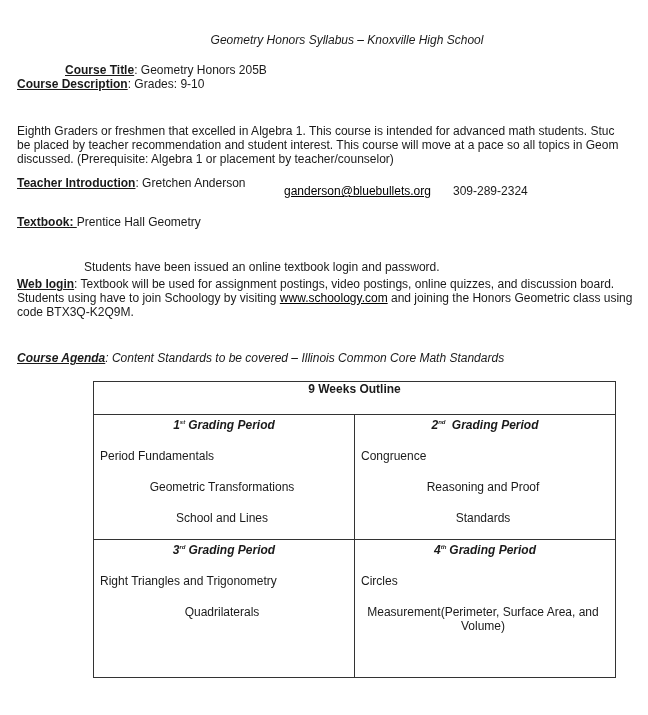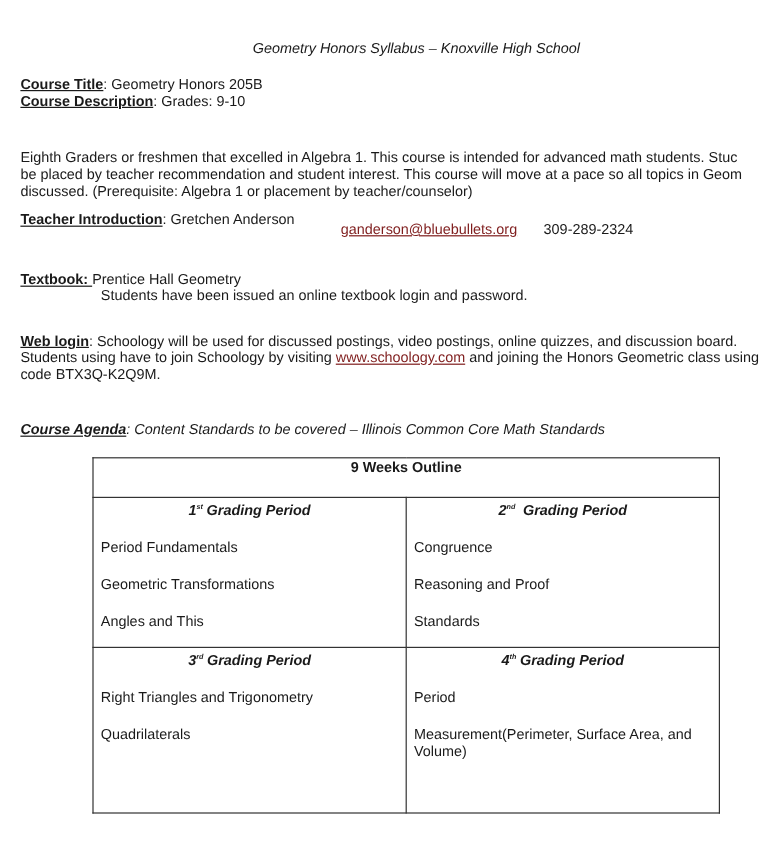--- a/index.html
+++ b/index.html
@@ -8,93 +8,93 @@
     font-family: "Liberation Sans", sans-serif; font-size: 12px; color: #1a1a1a;
   }
   .abs { position: absolute; white-space: nowrap; }
   .title {
     left: 0; width: 694px; text-align: center; top: 33px;
     font-style: italic; font-size: 12px;
   }
   .lbl { font-weight: bold; text-decoration: underline; }
   .line { left: 17px; font-size: 12px; }
   .para { left: 17px; width: 680px; line-height: 14px; white-space: nowrap; }
-  .link { color: #7f1d1d; text-decoration: underline; }
+  .link { color: #000000; text-decoration: underline; }
   .indent { left: 84px; }
 
   table.outline {
-    position: absolute; left: 77px; top: 381px; width: 523px; height: 297px;
+    position: absolute; left: 93px; top: 381px; width: 523px; height: 297px;
     border-collapse: collapse; table-layout: fixed;
     font-size: 12px;
     border-radius: 22px;
   }
   table.outline td {
     border: 1.5px solid #333; vertical-align: top; padding: 0;
   }
   td.head-cell { height: 32px; text-align: center; font-weight: bold; padding-top: 2px; }
   .gp-head { text-align: center; font-weight: bold; font-style: italic; margin-top: 3px; height: 18px; }
   .gp-head sup { font-size: 6px; vertical-align: 5px; margin-right: 3px; }
   .topic { margin-left: 6px; margin-right: 10px; white-space: normal; line-height: 14px; }
-  .topic + .topic { margin-top: 17px; }
+  .topic + .topic { margin-top: 17px; text-align: center; }
   .gp-body { padding-top: 13px; }
   td.c1 { width: 260px; }
 </style>
 </head>
 <body>
 
 <div class="abs title">Geometry Honors Syllabus – Knoxville High School</div>
 
-<div class="abs line" style="top:63px;">
+<div class="abs line" style="top:63px;margin-left:48px;">
   <span class="lbl">Course Title</span><span>: Geometry Honors 205B</span>
 </div>
 
 <div class="abs line" style="top:77px;">
   <span class="lbl">Course Description</span><span>:  Grades: 9-10</span>
 </div>
 
 <div class="abs para" style="top:124px;">
   <div>Eighth Graders or freshmen that excelled in Algebra 1.  This course is intended for advanced math students.  Stuc</div>
   <div>be placed by teacher recommendation and student interest.  This course will move at a pace so all topics in Geom</div>
   <div>discussed.  (Prerequisite:  Algebra 1 or placement by teacher/counselor)</div>
 </div>
 
 <div class="abs line" style="top:176px;text-align:right;">
   <span class="lbl">Teacher Introduction</span><span>:  Gretchen Anderson</span>
 </div>
 <a class="abs link" style="left:284px; top:184px;">ganderson@bluebullets.org</a>
 <div class="abs" style="left:453px; top:184px;">309-289-2324</div>
 
-<div class="abs line" style="top:226px;">
+<div class="abs line" style="top:215px;">
   <span class="lbl">Textbook: </span><span> Prentice Hall Geometry</span>
 </div>
 
-<div class="abs indent" style="top:239px;">Students have been issued an online textbook login and password.</div>
+<div class="abs indent" style="top:260px;">Students have been issued an online textbook login and password.</div>
 
 <div class="abs para" style="top:277px;">
-  <div><span class="lbl">Web login</span><span>:  Schoology will be used for discussed postings, video postings, online quizzes, and discussion board.</span></div>
+  <div><span class="lbl">Web login</span><span>:  Textbook will be used for assignment postings, video postings, online quizzes, and discussion board.</span></div>
   <div><span>Students using have to join Schoology by visiting </span><a class="link">www.schoology.com</a><span> and joining the Honors Geometric class using</span></div>
   <div>code BTX3Q-K2Q9M.</div>
 </div>
 
 <div class="abs line" style="top:351px;font-style:italic;">
   <span class="lbl">Course Agenda</span><span>:    Content Standards to be covered – Illinois Common Core Math Standards</span>
 </div>
 
 <table class="outline">
   <tbody>
       <tr>
     <td class="head-cell" colspan="2">9 Weeks Outline</td>
   </tr>
   <tr style="height:125px;">
     <td class="c1">
       <div class="gp-head"><span>1</span><sup>st</sup><span>Grading Period</span></div>
       <div class="gp-body">
         <div class="topic">Period Fundamentals</div>
         <div class="topic">Geometric Transformations</div>
-        <div class="topic">Angles and This</div>
+        <div class="topic">School and Lines</div>
       </div>
     </td>
     <td>
       <div class="gp-head"><span>2</span><sup>nd</sup><span> Grading Period</span></div>
       <div class="gp-body">
         <div class="topic">Congruence</div>
         <div class="topic">Reasoning and Proof</div>
         <div class="topic">Standards</div>
       </div>
     </td>
@@ -103,19 +103,19 @@
     <td class="c1">
       <div class="gp-head"><span>3</span><sup>rd</sup><span>Grading Period</span></div>
       <div class="gp-body">
         <div class="topic">Right Triangles and Trigonometry</div>
         <div class="topic">Quadrilaterals</div>
       </div>
     </td>
     <td>
       <div class="gp-head"><span>4</span><sup>th</sup><span>Grading Period</span></div>
       <div class="gp-body">
-        <div class="topic">Period</div>
+        <div class="topic">Circles</div>
         <div class="topic">Measurement(Perimeter, Surface Area, and Volume)</div>
       </div>
     </td>
   </tr>
 </tbody>
   </table>
 
 </body></html>

